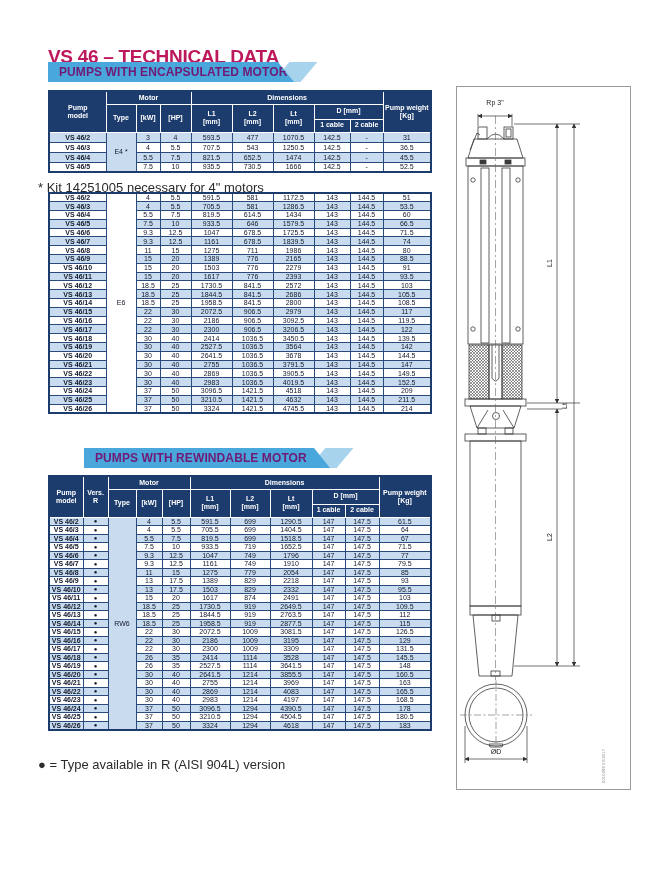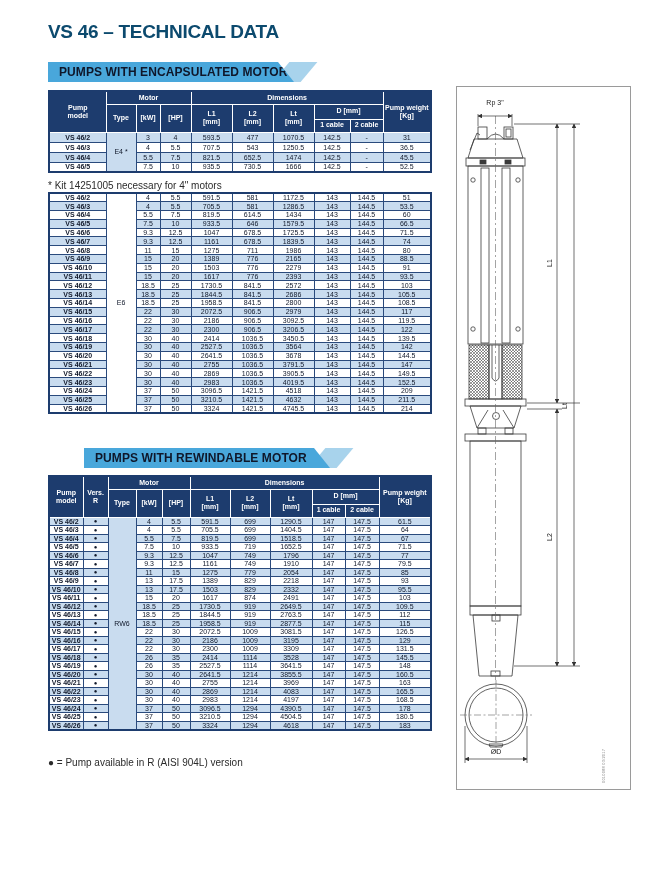--- a/index.html
+++ b/index.html
@@ -1,29 +1,29 @@
 <!DOCTYPE html>
 <html><head>
 <meta charset="utf-8">
 <style>
   * { margin:0; padding:0; box-sizing:border-box; }
   html,body { width:663px; height:878px; background:#fff;
     font-family:"Liberation Sans", sans-serif; color:#1a2436; }
   #page { position:relative; width:663px; height:878px; overflow:hidden; }
 
-  .page-title { position:absolute; left:48px; top:21px; font-size:19px; font-weight:bold;
-    letter-spacing:-0.3px; color:#0c4a6e;text-align:right; }
+  .page-title { position:absolute; left:48px; top:46px; font-size:19px; font-weight:bold;
+    letter-spacing:-0.3px; color:#be185d;text-align:right; }
 
   .banner { position:absolute; left:48px; width:246px; height:20px; }
   .banner .tail { position:absolute; top:0; right:-15px; width:28px; height:100%;
     background:#a8d3ec; transform:skewX(-40deg); }
   .banner .main { position:absolute; inset:0; background:#49a7db;
     clip-path:polygon(0 0, calc(100% - 16px) 0, 100% 100%, 0 100%); }
   .banner .main span { display:block; padding-left:11px; line-height:20px;
-    font-size:12px; font-weight:bold; color:#0f172a; letter-spacing:0.1px; white-space:nowrap; }
+    font-size:12px; font-weight:bold; color:#701a75; letter-spacing:0.1px; white-space:nowrap; }
   #banner-encapsulated { top:62px; }
   #banner-rewindable  { top:448px;margin-left:36px; }
 
   table { position:absolute; left:48px; border-collapse:collapse; table-layout:fixed;
     width:382px; border:2px solid #1d3c6e; }
   #table-e4  { top:90px; }
   #table-e6  { top:192px; }
   #table-rw6 { top:475px; }
 
   th { background:#1d3c6e; color:#fff; font-size:7px; font-weight:bold;
@@ -35,21 +35,21 @@
     padding:0; color:#10182a; background:#fff; line-height:1; }
   #table-e4 td  { height:10px; }
   #table-e6 td  { height:8.8px; }
   #table-rw6 td { height:8.5px; }
   td.model { font-weight:bold; }
   td.dot { font-size:6px; }
   tr.shade td:not(.type-cell) { background:#c9dcef; }
   .type-cell { background:#fff; font-size:7px; }
   .type-cell.shade-cell { background:#c9dcef; }
 
-  .footnote { position:absolute; left:48px; font-size:10px; color:#2b2b2b; white-space:nowrap;text-align:right; }
+  .footnote { position:absolute; left:38px; font-size:13px; color:#2b2b2b; white-space:nowrap;text-align:right; }
   #footnote-kit { top:180px; }
   #footnote-dot { top:757px; }
 
   #drawing { position:absolute; left:456px; top:86px; }
   .dim-label { font-size:7px; fill:#222; }
   .doc-code { font-size:4px; fill:#888; letter-spacing:0.2px; }
 </style>
 </head>
 <body>
 
@@ -794,21 +794,21 @@
           <td>3324</td>
           <td>1294</td>
           <td>4618</td>
           <td>147</td>
           <td>147.5</td>
           <td>183</td>
         </tr>
       </tbody>
   </table>
 
-  <div class="footnote" id="footnote-dot">● = Pump available in R (AISI 904L) version</div>
+  <div class="footnote" id="footnote-dot">● = Type available in R (AISI 904L) version</div>
 
   <svg id="drawing" width="175" height="704" viewBox="0 0 175 704">
     <defs>
       <marker id="arr" viewBox="0 0 10 10" refX="9" refY="5" markerWidth="7" markerHeight="7" orient="auto-start-reverse">
         <path d="M0,0 L10,5 L0,10 z" fill="#333"></path>
       </marker>
       <pattern id="hatch" width="3" height="3" patternUnits="userSpaceOnUse">
         <path d="M0,3 L3,0 M0,0 L3,3" stroke="#333" stroke-width="0.5"></path>
       </pattern>
     </defs>

